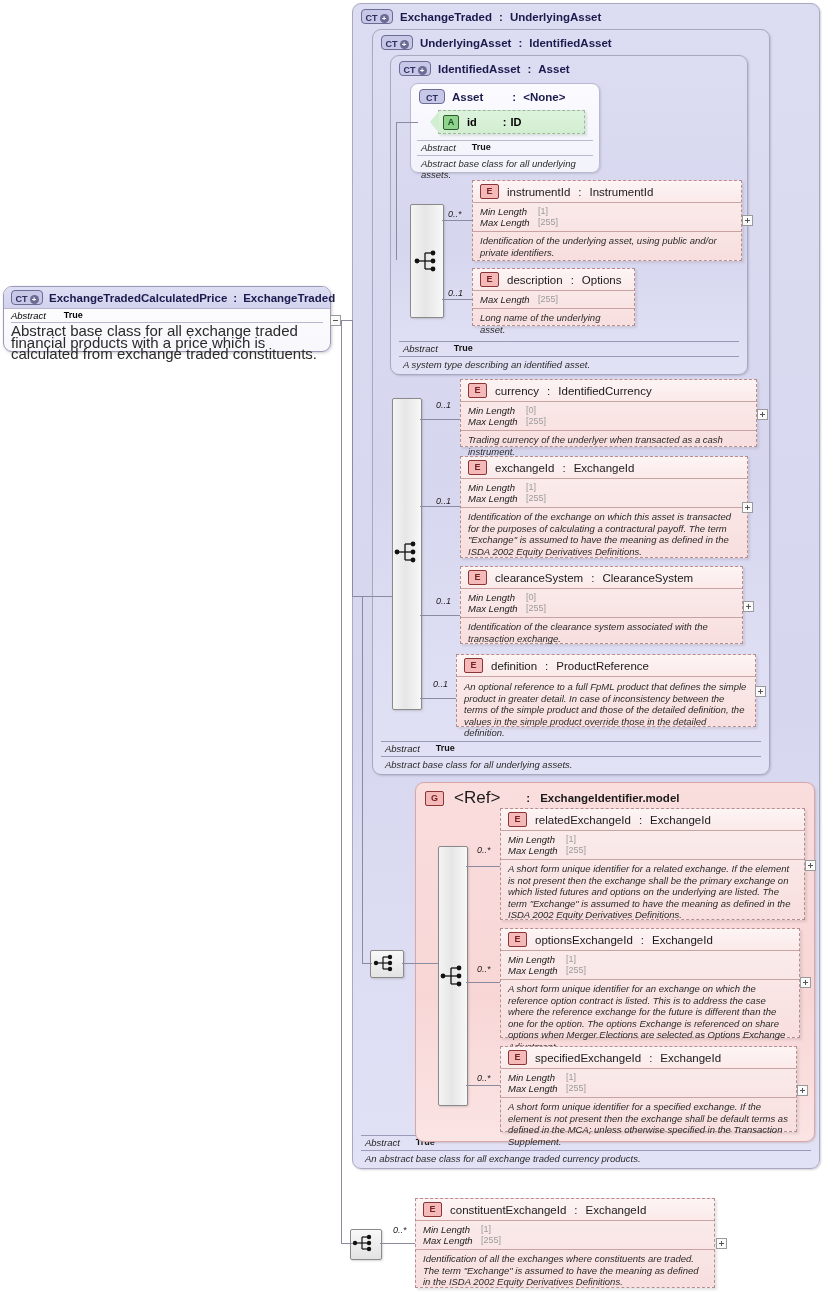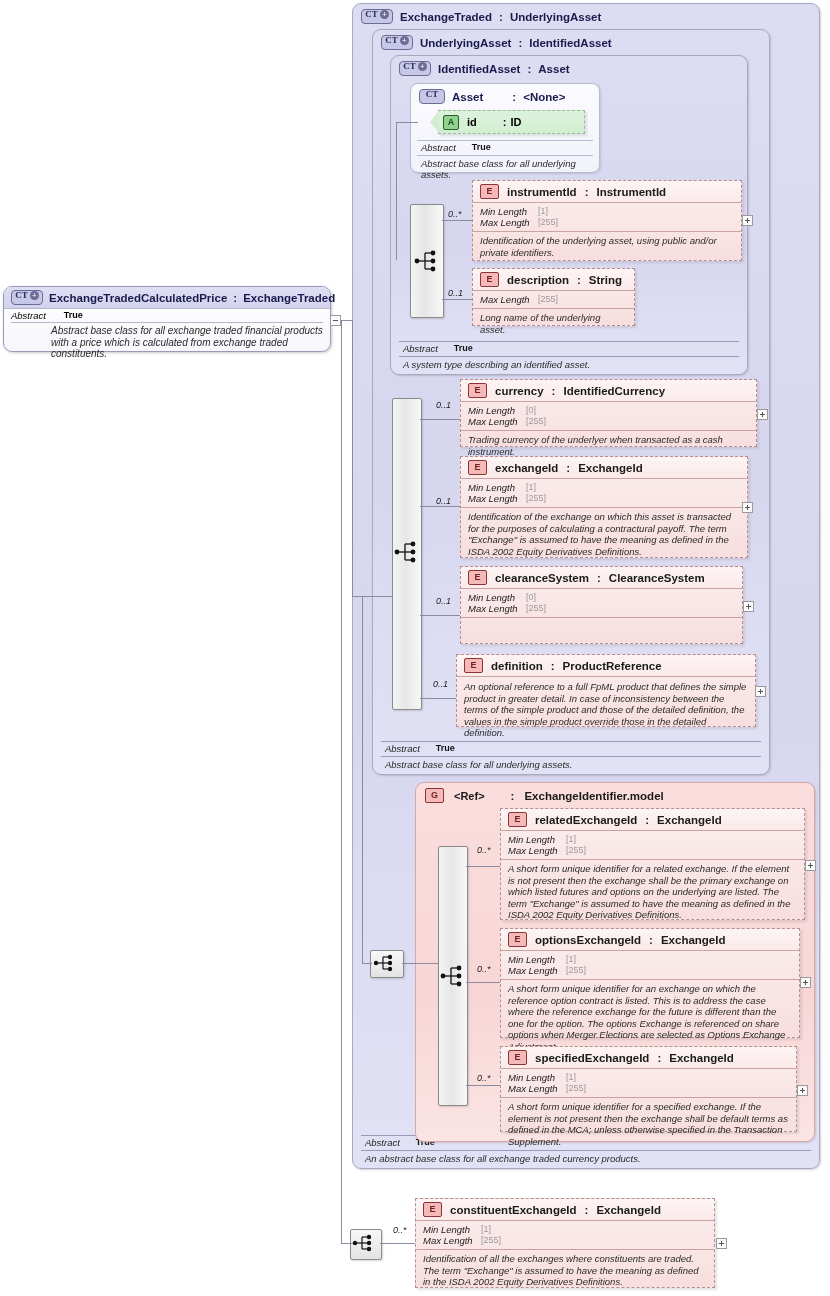--- a/index.html
+++ b/index.html
@@ -34,34 +34,33 @@
   .ct-header {
     position: absolute;
     top: 5px; left: 8px;
     display: flex;
     align-items: center;
     gap: 7px;
     white-space: nowrap;
   }
   .ct-badge {
     display: inline-flex;
-    align-items: flex-start;
+    align-items: flex-end;
     justify-content: center;
     min-width: 26px;
     height: 13px;
     padding: 0 2px;
     font-size: 9px;
     font-weight: bold;
     color: #2b2b5e;
     background: #c7c7e8;
     border: 1px solid #6b6b94;
     border-radius: 4px;
     letter-spacing: 0px;
     line-height: 1;
-    font-family: Liberation Serif, serif;
   }
   .ct-badge .plusmark {
     display: inline-block;
     width: 9px; height: 9px;
     margin-left: 2px;
     border-radius: 50%;
     background: #6b6b94;
     color: #fff;
     font-size: 8px;
     line-height: 9px;
@@ -135,21 +134,21 @@
     font-size: 9px;
     font-weight: bold;
     color: #7a2020;
     background: #f4b9b9;
     border: 1px solid #8c3333;
     border-radius: 2px;
     line-height: 1;
   }
   .el-name {
     font-size: 11.5px;
-    font-weight: bold;
+    font-weight: normal;
     color: #1a1a1a;
   }
   .facets {
     padding: 3px 7px 3px 7px;
     border-bottom: 1px solid #c9a3a3;
   }
   .facet-row {
     display: flex;
     font-size: 9.5px;
     line-height: 11px;
@@ -197,21 +196,21 @@
     box-shadow: 1px 1px 2px rgba(160,130,130,.35);
   }
   .g-header {
     position: absolute;
     top: 5px; left: 9px;
     display: flex;
     align-items: center;
     gap: 10px;
     white-space: nowrap;
   }
-  .g-title-ref { font-size: 11px; font-weight: bold; color: #1a1a1a; }
+  .g-title-ref { font-size: 17px; font-weight: normal; color: #1a1a1a; }
   .g-title-name { font-size: 11.5px; font-weight: bold; color: #1a1a1a; }
 
   
   .attr-box {
     position: absolute;
     border: 1px dashed #9db99d;
     background: linear-gradient(180deg,#ddf3dc 0%, #d2eed1 100%);
     box-shadow: 2px 2px 2px rgba(140,160,140,.25);
     display: flex;
     align-items: center;
@@ -420,21 +419,21 @@
     <div class="doc">Identification of the underlying asset, using public and/or private identifiers.</div>
   </div>
   <div class="card" style="left:448px; top:209px;">0..*</div>
   <div class="expander plus" style="left:742px; top:215px;"></div>
 
   <div class="abs el-box" style="left:472px; top:268px; width:163px; height:58px;">
     <div class="el-hdr">
       <span class="e-badge">E</span>
       <span class="el-name">description</span>
       <span class="el-name">:</span>
-      <span class="el-name">String</span>
+      <span class="el-name">Options</span>
     </div>
     <div class="facets">
       <div class="facet-row">
           <span class="fname">Max Length</span>
           <span class="fval">[255]</span>
         </div>
     </div>
     <div class="doc">Long name of the underlying asset.</div>
   </div>
   <div class="card" style="left:448px; top:288px;">0..1</div>
@@ -511,20 +510,21 @@
     <div class="facets">
       <div class="facet-row">
           <span class="fname">Min Length</span>
           <span class="fval">[0]</span>
         </div>
       <div class="facet-row">
           <span class="fname">Max Length</span>
           <span class="fval">[255]</span>
         </div>
     </div>
+    <div class="doc">Identification of the clearance system associated with the transaction exchange.</div>
   </div>
   <div class="card" style="left:436px; top:596px;">0..1</div>
   <div class="expander plus" style="left:743px; top:601px;"></div>
 
   <div class="abs el-box" style="left:456px; top:654px; width:300px; height:73px;">
     <div class="el-hdr">
       <span class="e-badge">E</span>
       <span class="el-name">definition</span>
       <span class="el-name">:</span>
       <span class="el-name">ProductReference</span>
@@ -684,21 +684,21 @@
       </span>
       <span class="ct-title">ExchangeTradedCalculatedPrice</span>
       <span class="ct-title">:</span>
       <span class="ct-title">ExchangeTraded</span>
     </div>
     <div style="padding:1px 7px 0 7px;">
       <div style="display:flex;gap:18px;border-bottom:1px solid #b6b6cf;padding-bottom:1px;">
         <span style="font-size:9.5px;font-style:italic;">Abstract</span>
         <span style="font-size:9px;font-weight:bold;">True</span>
       </div>
-      <div style="font-size:10px;font-style:italic;line-height:11.5px;padding-top:2px;color:#2a2a2a;margin-left:40px;">Abstract base class for all exchange traded financial products with a price which is calculated from exchange traded constituents.</div>
+      <div style="font-size:15px;line-height:11.5px;padding-top:2px;color:#2a2a2a;">Abstract base class for all exchange traded financial products with a price which is calculated from exchange traded constituents.</div>
     </div>
   </div>
 
   <div class="expander" style="left:330px; top:315px;"></div>
 
   <div class="ln-h" style="left:341px; top:320px; width:12px;"></div>
   <div class="ln-v" style="left:352px; top:320px; height:276px;"></div>
   <div class="ln-h" style="left:352px; top:596px; width:40px;"></div>
   <div class="ln-v" style="left:341px; top:320px; height:923px;"></div>
   <div class="ln-h" style="left:341px; top:1243px; width:12px;"></div>

